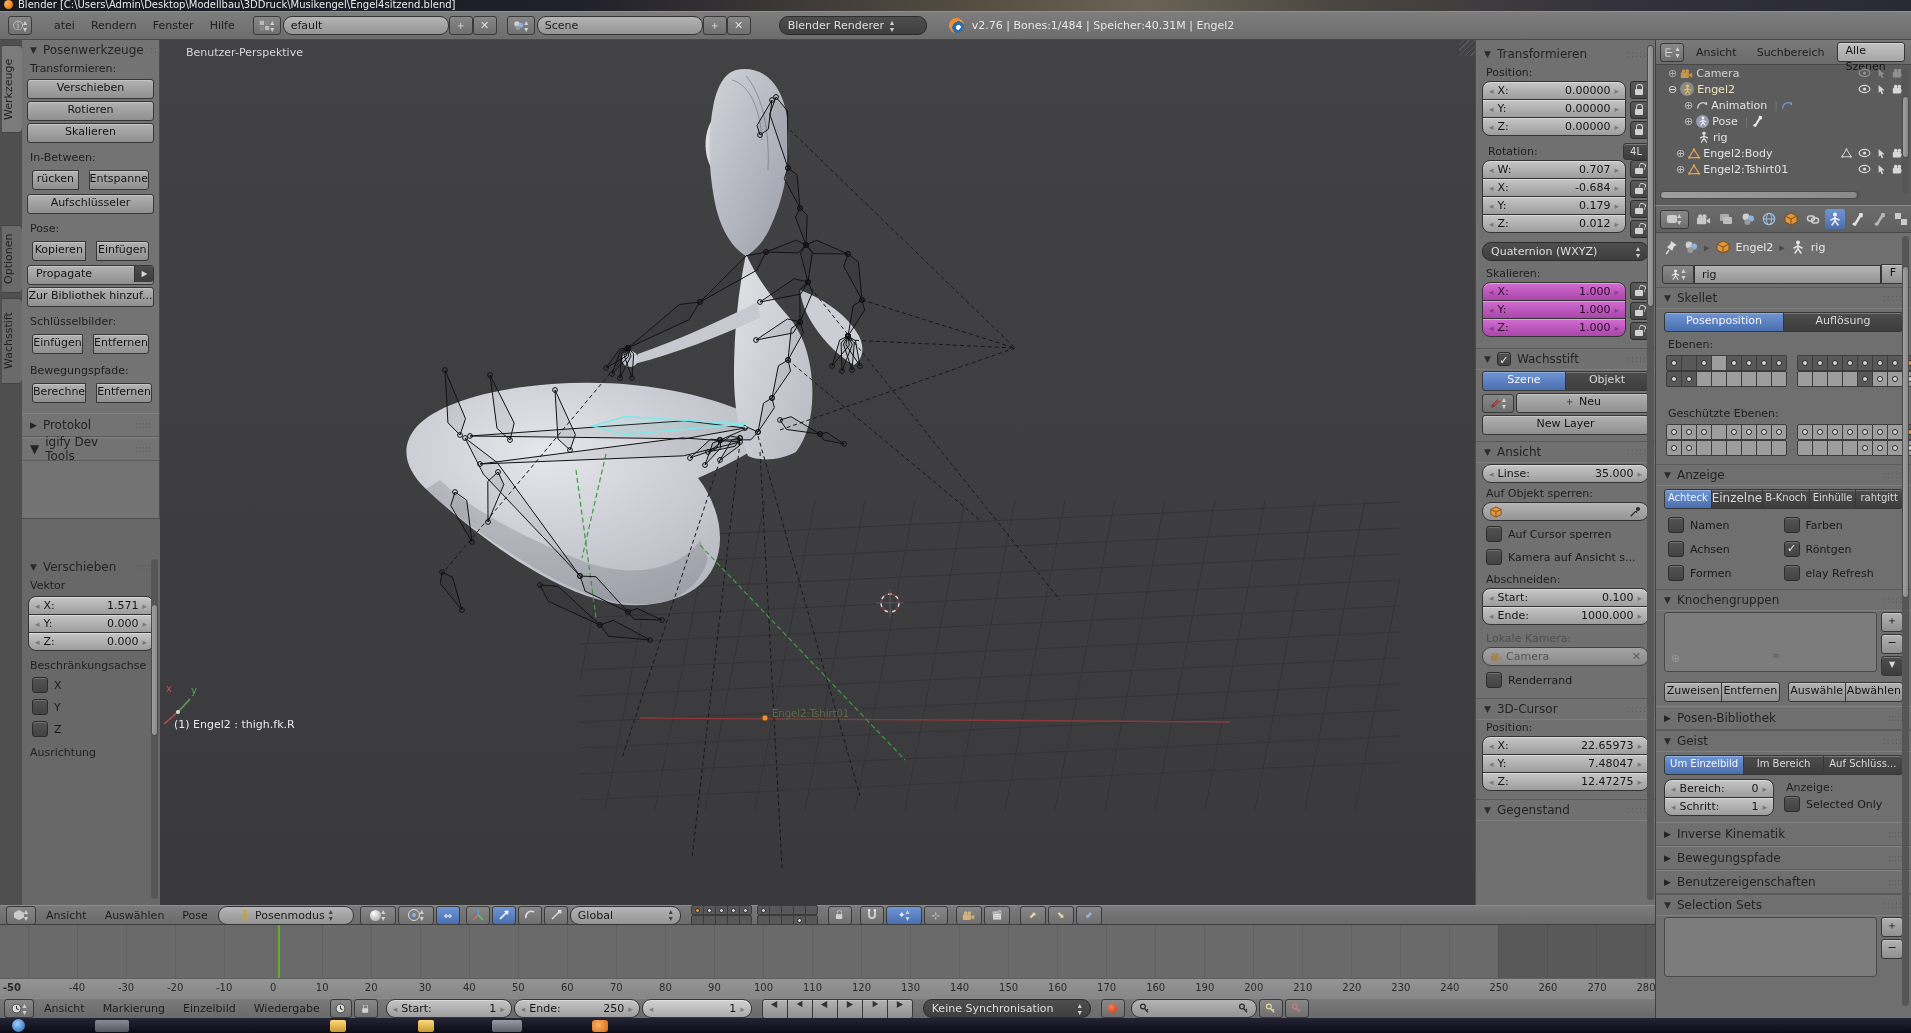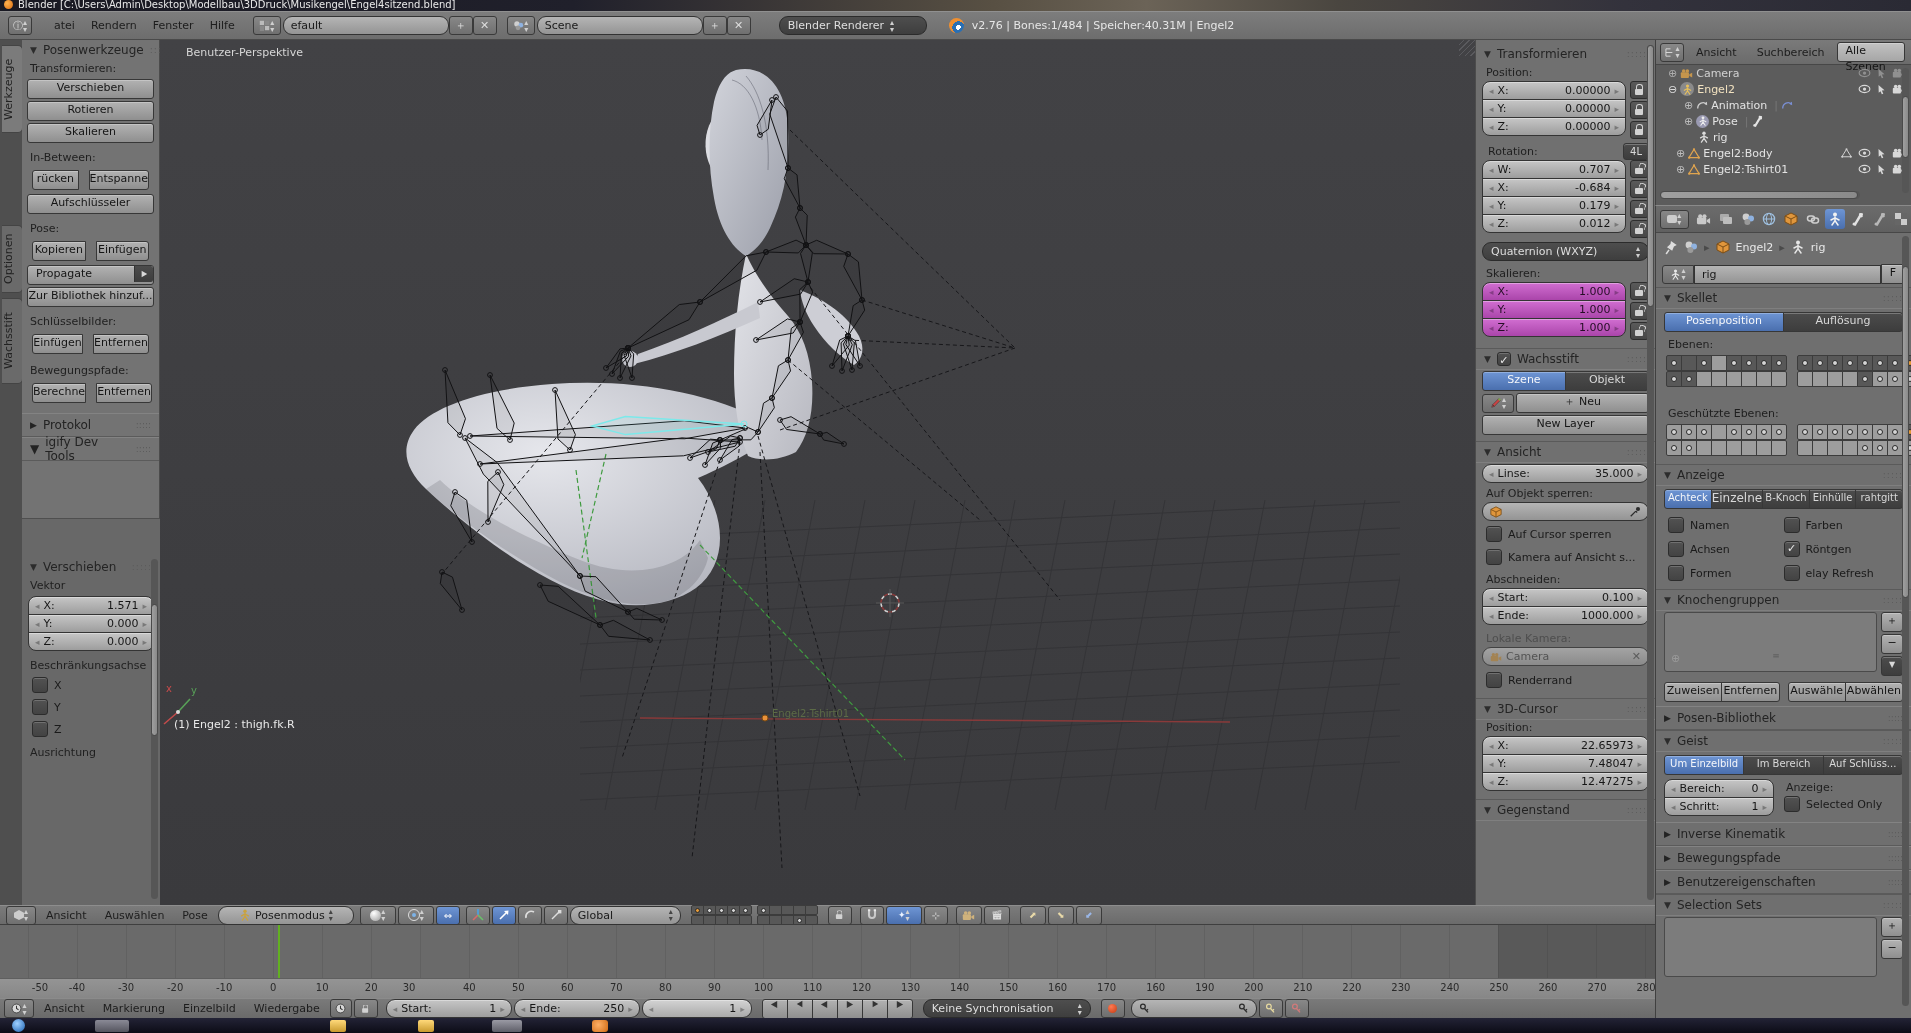--- a/index.html
+++ b/index.html
@@ -1461,29 +1461,29 @@
       <div class="scrollpill" style="left:0;top:30px;width:5px;height:330px"></div>
     </div>
 </div>
 
 <div id="timeline" class="abs">
   <div id="keys">
     <div class="abs" style="left:1498px;top:0;width:157px;height:53px;background:rgba(40,40,40,.25)"></div>
     <div class="abs" style="left:278px;top:0;width:2px;height:53px;background:#62b021"></div>
   </div>
   <div id="ruler">
-      <span class="rlab" style="left: 40px;">-50</span>
+      <span class="rlab" style="left: 12px; font-weight: bold;">-50</span>
       <span class="rlab" style="left: 77.0303px;">-40</span>
       <span class="rlab" style="left: 126.061px;">-30</span>
       <span class="rlab" style="left: 175.091px;">-20</span>
       <span class="rlab" style="left: 224.121px;">-10</span>
       <span class="rlab" style="left: 273.152px;">0</span>
       <span class="rlab" style="left: 322.182px;">10</span>
       <span class="rlab" style="left: 371.212px;">20</span>
-      <span class="rlab" style="left: 409px;">30</span>
+      <span class="rlab" style="left: 425px;">30</span>
       <span class="rlab" style="left: 469.273px;">40</span>
       <span class="rlab" style="left: 518.303px;">50</span>
       <span class="rlab" style="left: 567.333px;">60</span>
       <span class="rlab" style="left: 616.364px;">70</span>
       <span class="rlab" style="left: 665.394px;">80</span>
       <span class="rlab" style="left: 714.424px;">90</span>
       <span class="rlab" style="left: 763.455px;">100</span>
       <span class="rlab" style="left: 812.485px;">110</span>
       <span class="rlab" style="left: 861.515px;">120</span>
       <span class="rlab" style="left: 910.545px;">130</span>

